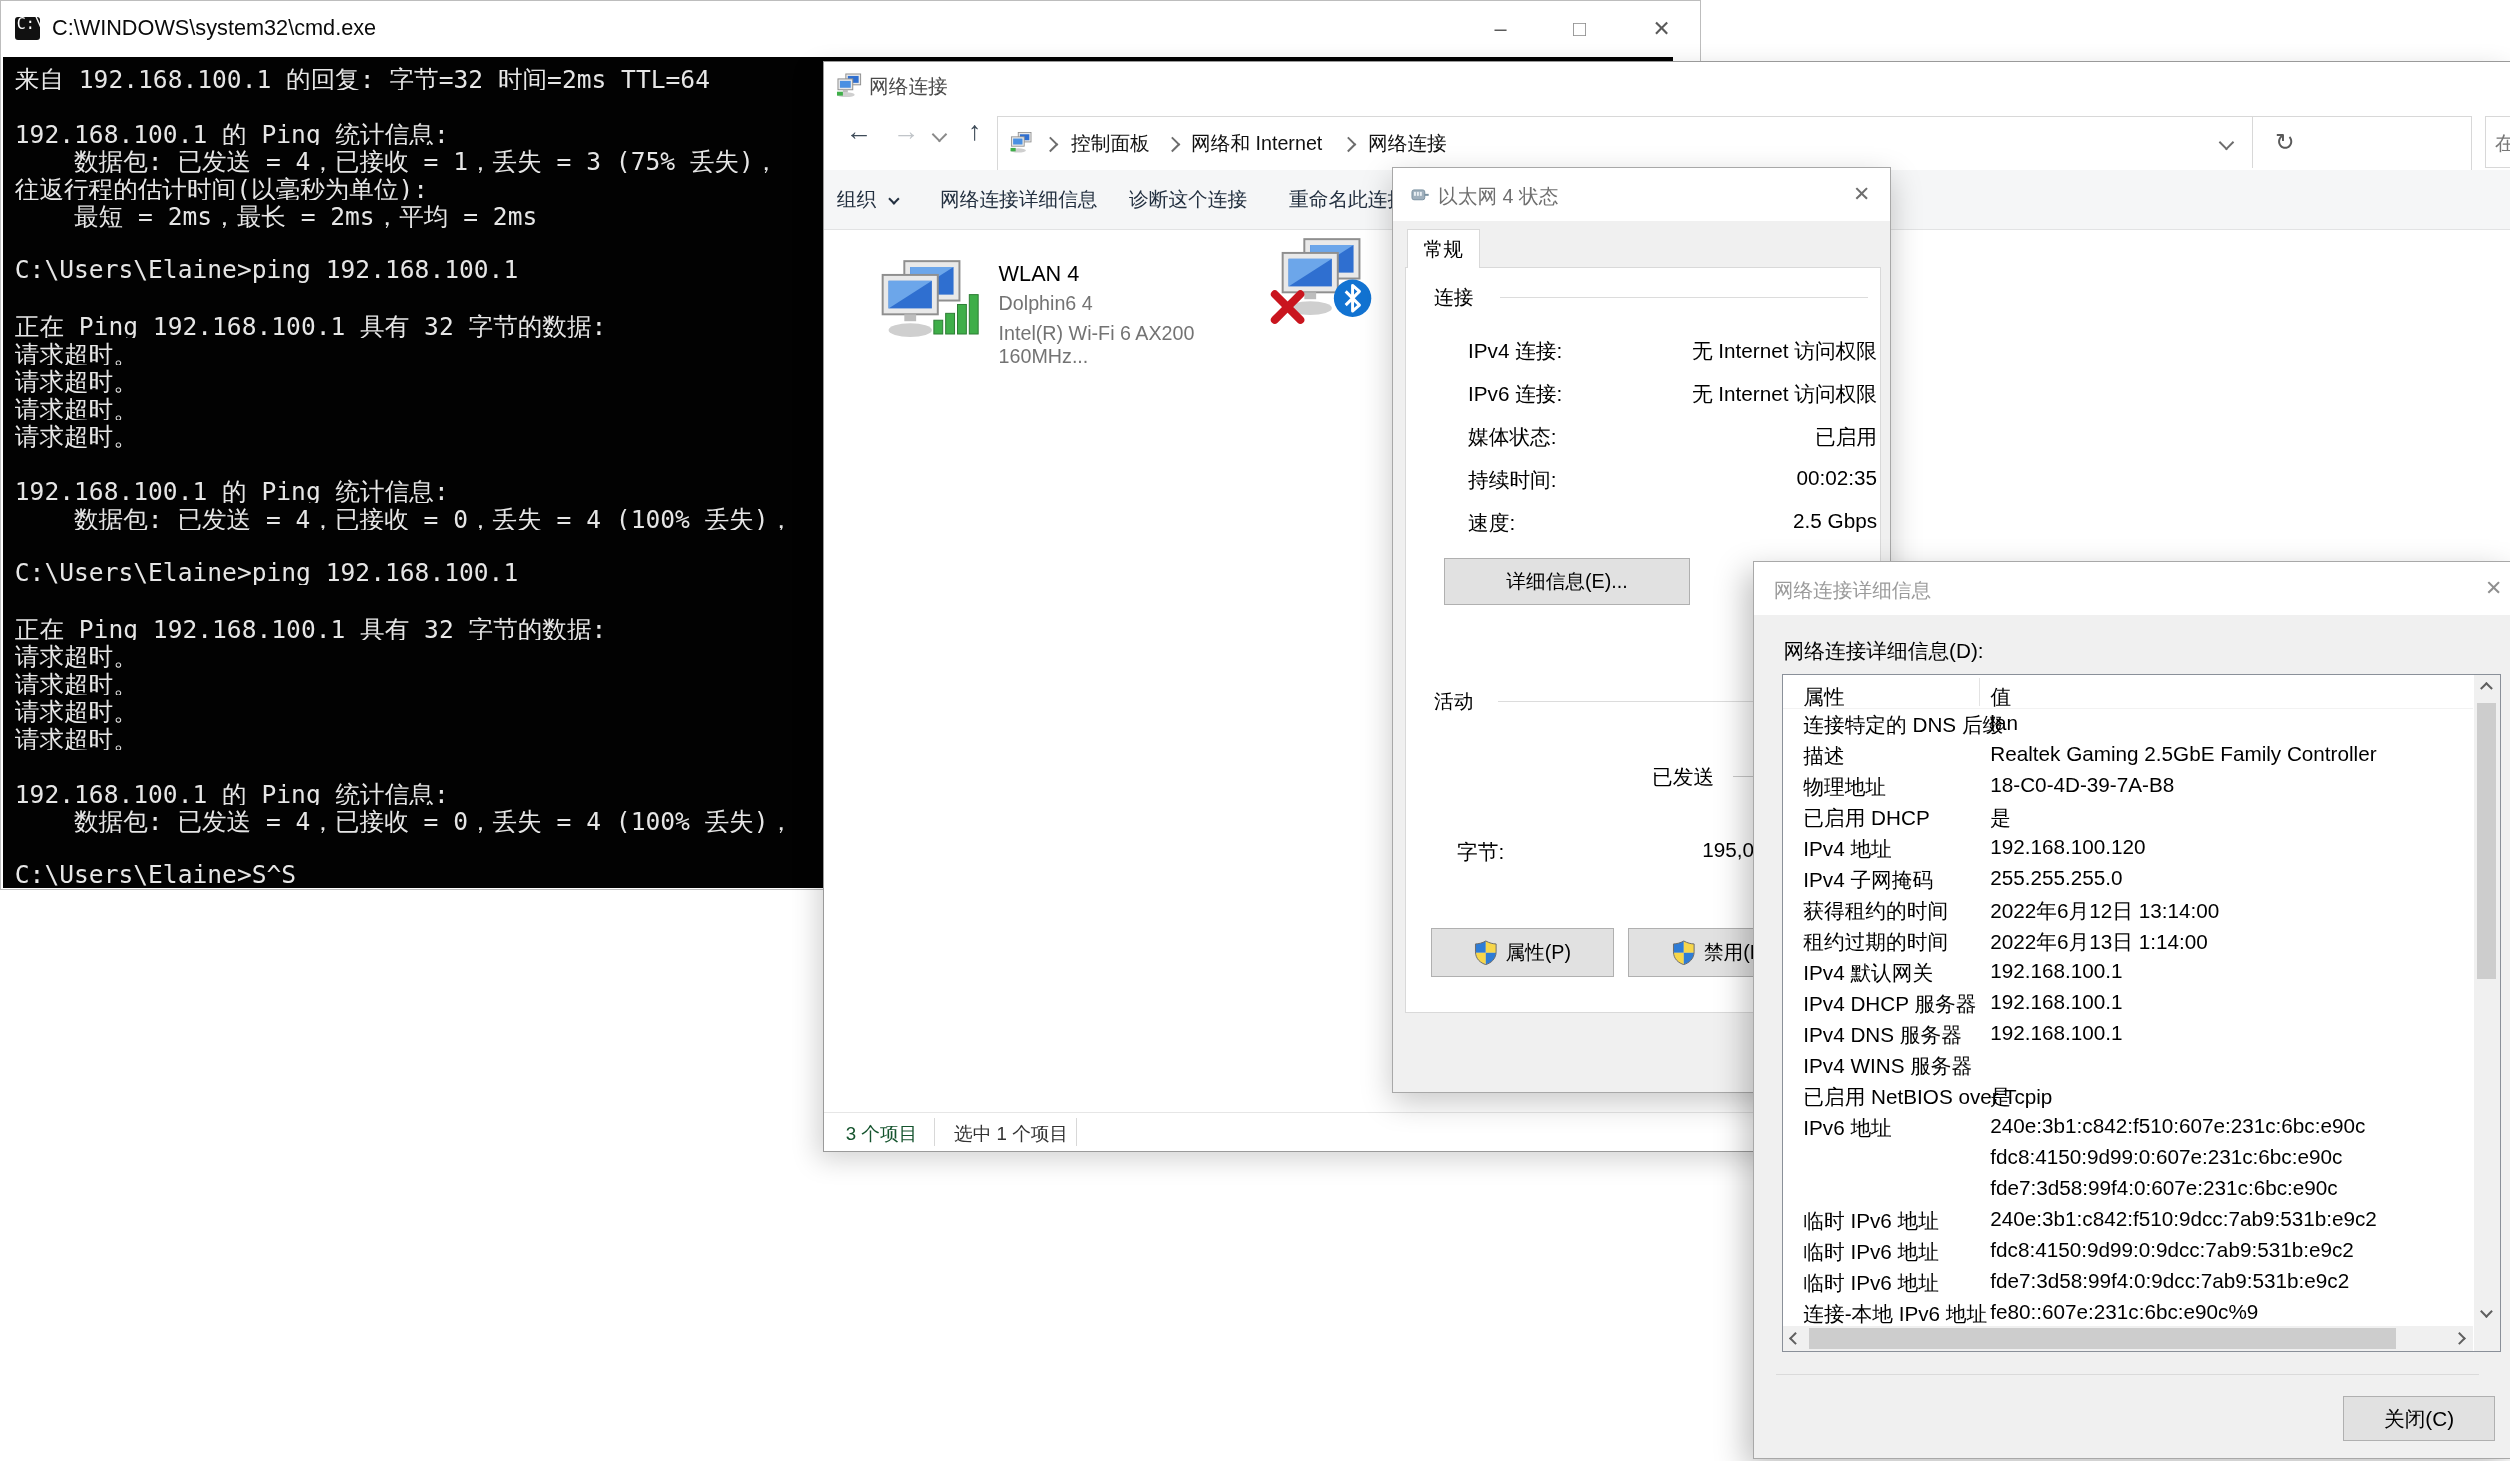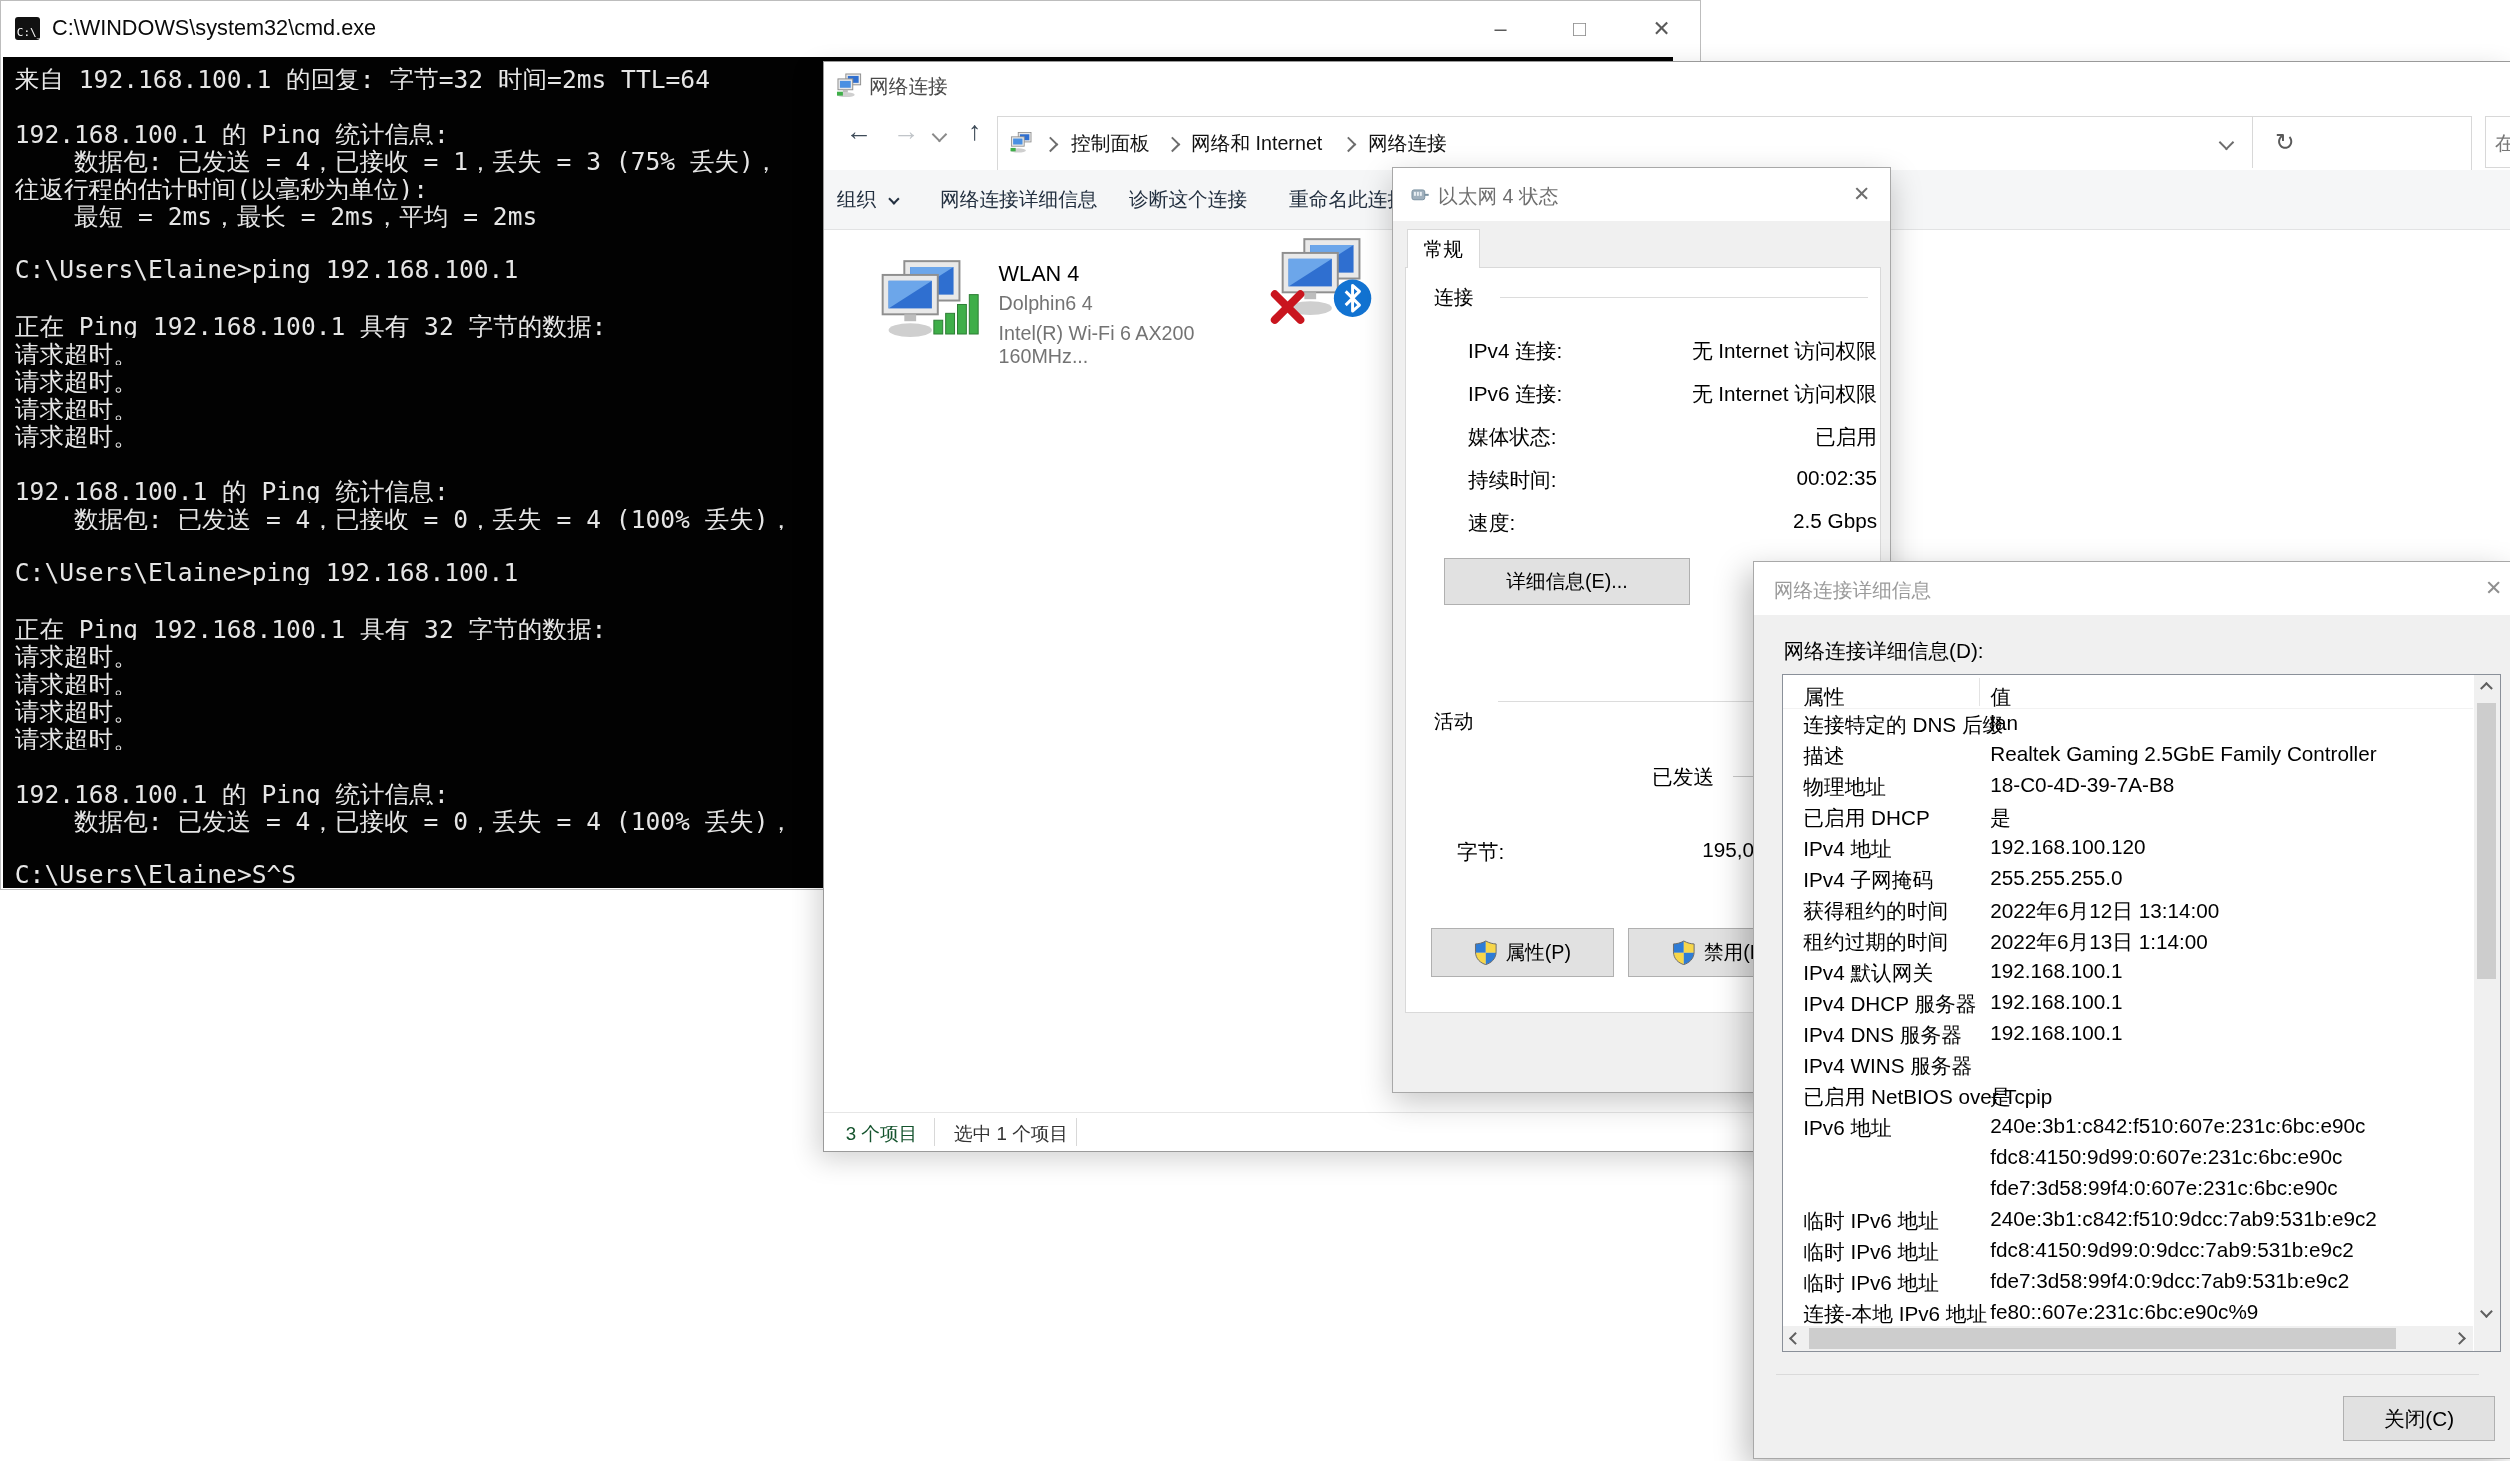--- a/index.html
+++ b/index.html
@@ -6,21 +6,21 @@
   #screen{position:relative;width:2511px;height:1462px;background:#ffffff;overflow:hidden;
           font-family:"Liberation Sans","DejaVu Sans",sans-serif;color:#000;}
   .abs{position:absolute;}
   .nowrap{white-space:nowrap;}
   
   .win{position:absolute;box-sizing:border-box;}
   
   #cmd-win{left:0;top:0;width:1701px;height:890px;z-index:1;background:#fff;border:1px solid #bdbdbd;}
   #cmd-title{position:absolute;left:0;top:0;width:100%;height:56px;background:#fff;}
   #cmd-icon{position:absolute;left:13.8px;top:15.8px;width:25.6px;height:23.6px;background:#111;border-radius:3px;
-            color:#fff;font-size:11px;line-height:11.8px;text-align:left;padding:10px 0 0 2px;box-sizing:border-box;
+            color:#fff;font-size:15px;line-height:11.8px;text-align:left;padding:2px 0 0 2px;box-sizing:border-box;
             font-family:"DejaVu Sans Mono",monospace;}
   #cmd-title-text{position:absolute;left:51px;top:13.8px;font-size:21.7px;color:#0a0a0a;}
   .cap-btn{position:absolute;top:0;width:75px;height:55px;text-align:center;line-height:55px;font-size:21.7px;color:#5a5a5a;}
   #cmd-body{position:absolute;left:2px;top:56px;width:1670px;height:831px;background:#020202;overflow:hidden;}
   #cmd-lines{position:absolute;left:11.8px;top:5.9px;width:1655px;}
   .cmd-line{height:27.5px;font-family:"DejaVu Sans Mono",monospace;font-size:24.6px;color:#e6e6e6;white-space:pre;overflow:hidden;}
   
   #exp-win{left:823px;top:61px;width:1688px;height:1091px;z-index:2;background:#fff;border:1px solid #9a9a9a;
            box-shadow:-5.9px 7.9px 25.6px rgba(0,0,0,.18);}
   .hline{position:absolute;height:1px;background:#e3e3e3;}
@@ -244,21 +244,21 @@
         <span>持续时间:</span>
         <span>00:02:35</span>
       </div>
         <div class="statrow">
         <span>速度:</span>
         <span>2.5 Gbps</span>
       </div>
       </div>
     <div class="btn" style="left:51px;top:390px;width:246px;height:47px;">详细信息(E)...</div>
 
-    <span class="abs" style="left:41px;top:540px;font-size:19.7px;">活动</span>
+    <span class="abs" style="left:41px;top:520px;font-size:19.7px;">活动</span>
     <div class="grpline" style="left:105px;top:533px;width:256px;"></div>
     <span class="abs" style="left:259px;top:595px;font-size:20.7px;">已发送</span>
     <div class="grpline" style="left:340px;top:608px;width:148px;background:#c9c9c9;"></div>
     <span class="abs" style="left:64px;top:670px;font-size:20.7px;">字节:</span>
     <div class="abs nowrap" style="left:233px;top:670px;width:128px;text-align:right;font-size:20.7px;">195,0</div>
 
     <div class="btn" style="left:38px;top:760px;width:183px;height:49px;">
       <svg width="23.6" height="25.6" viewBox="0 0 24 26" style="margin-right:7.9px;">
         <clipPath id="sh1">
             <path d="M12 1 C8.5 3 4.5 4 1.5 4 V12 C1.5 19.5 7 23.5 12 25 C17 23.5 22.5 19.5 22.5 12 V4 C19.5 4 15.5 3 12 1 Z"></path>

